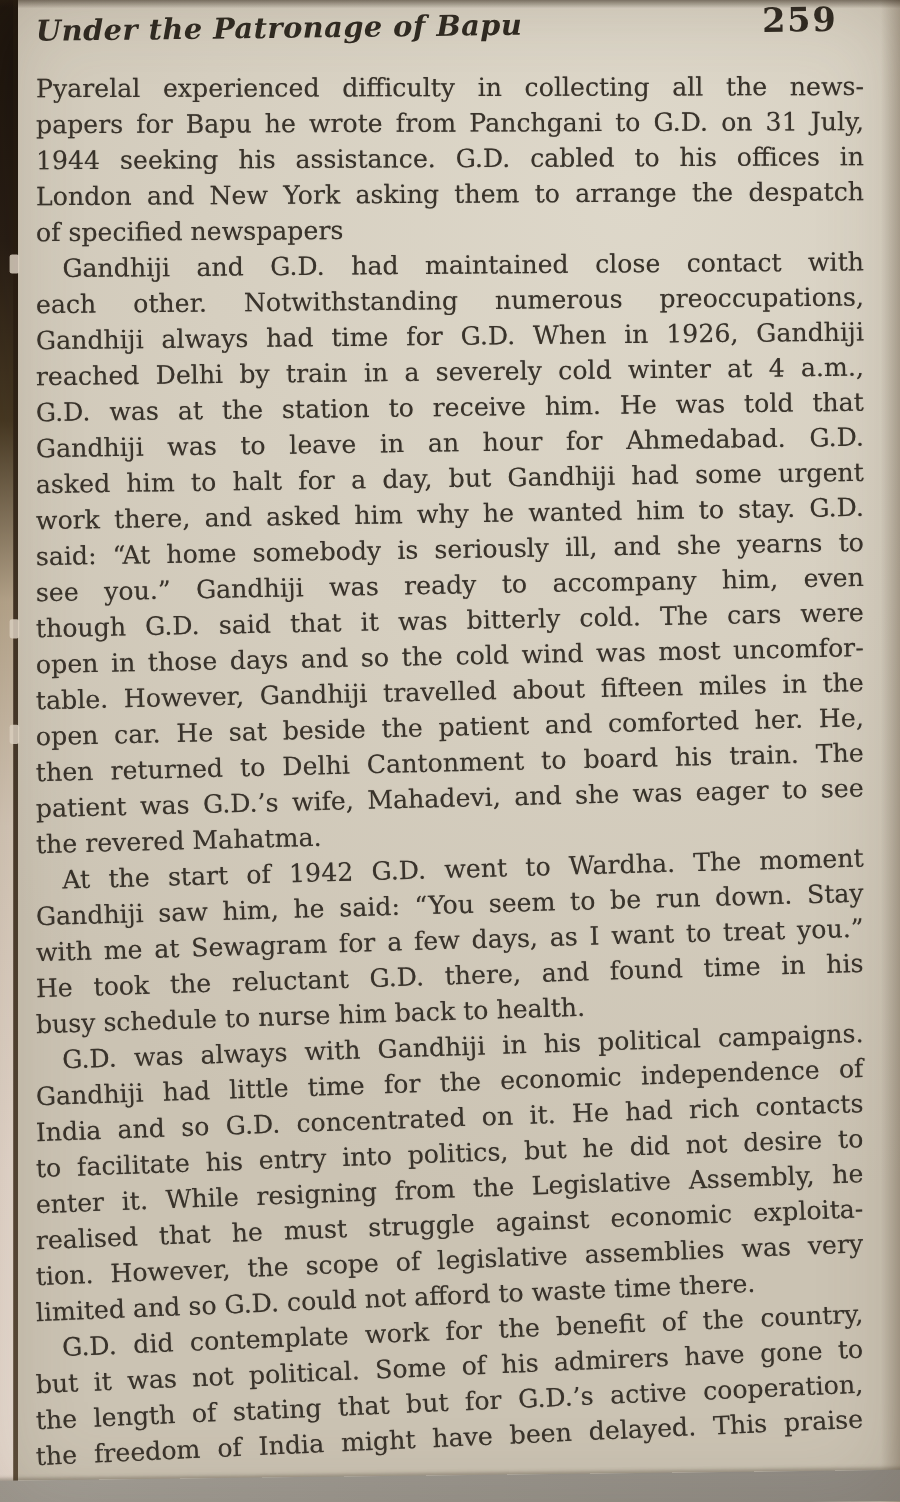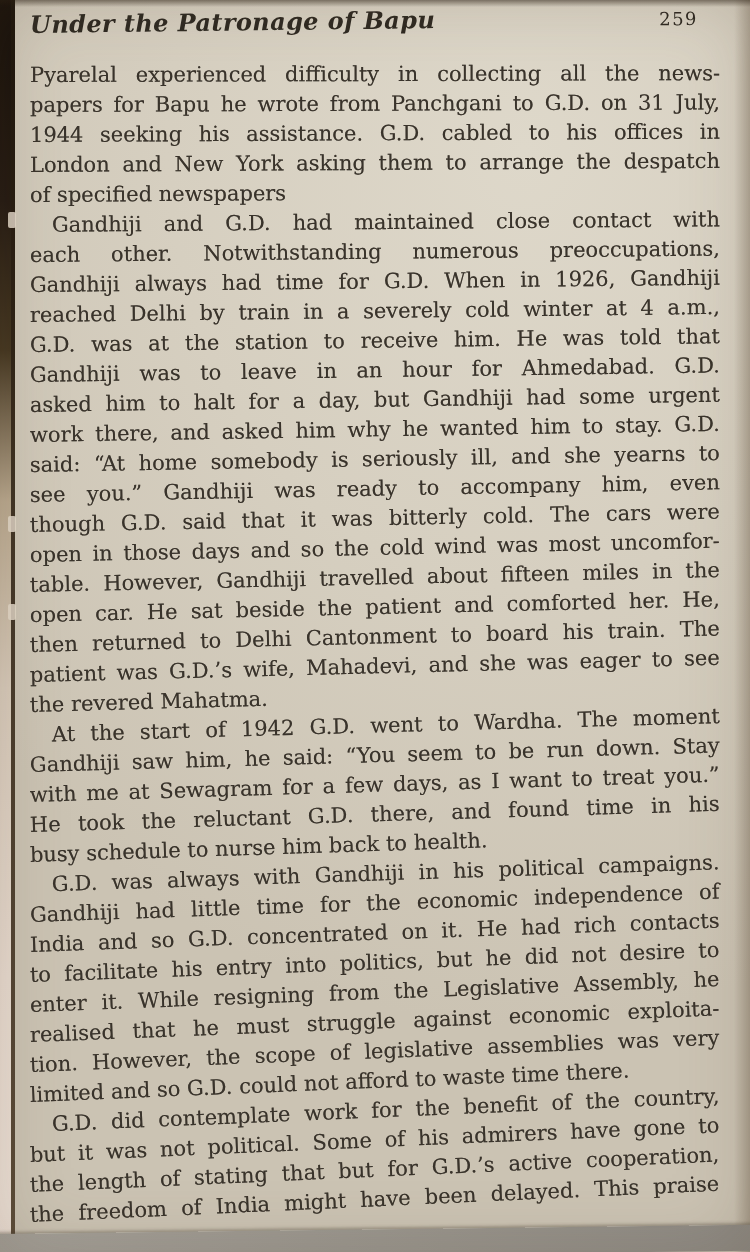--- a/index.html
+++ b/index.html
@@ -58,21 +58,21 @@
     display: flex; justify-content: space-between; align-items: baseline;
     width: 690px; padding-right: 22px; box-sizing: border-box;
     line-height: 34px;
     transform: rotate(-0.7deg); transform-origin: 0 50%;
     color: #2e2921;
   }
   .running-head .title {
     font-style: italic; font-weight: bold; font-size: 24px; letter-spacing: 0.4px;
   }
   .running-head .folio {
-    font-size: 18px; letter-spacing: 1.5px; font-weight: 400;
+    font-size: 28px; letter-spacing: 1.5px; font-weight: 700;
   }
   .body-text {
     margin-top: 16px;
     color: #39332b;
     font-size: 21px;
     text-shadow: 0 0 0.6px rgba(57,51,43,0.55);
   }
   .line {
     width: 690px;
     line-height: 30px;

